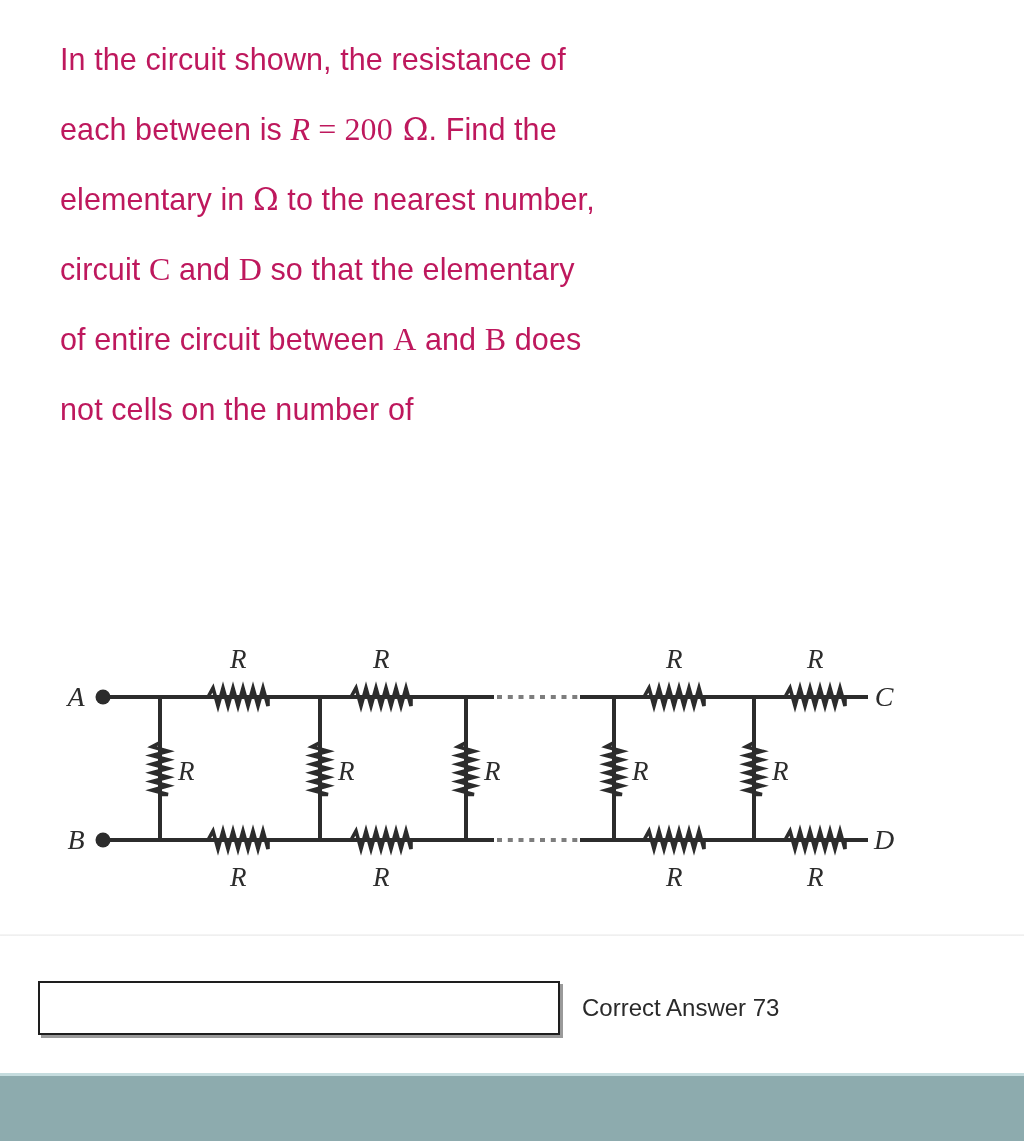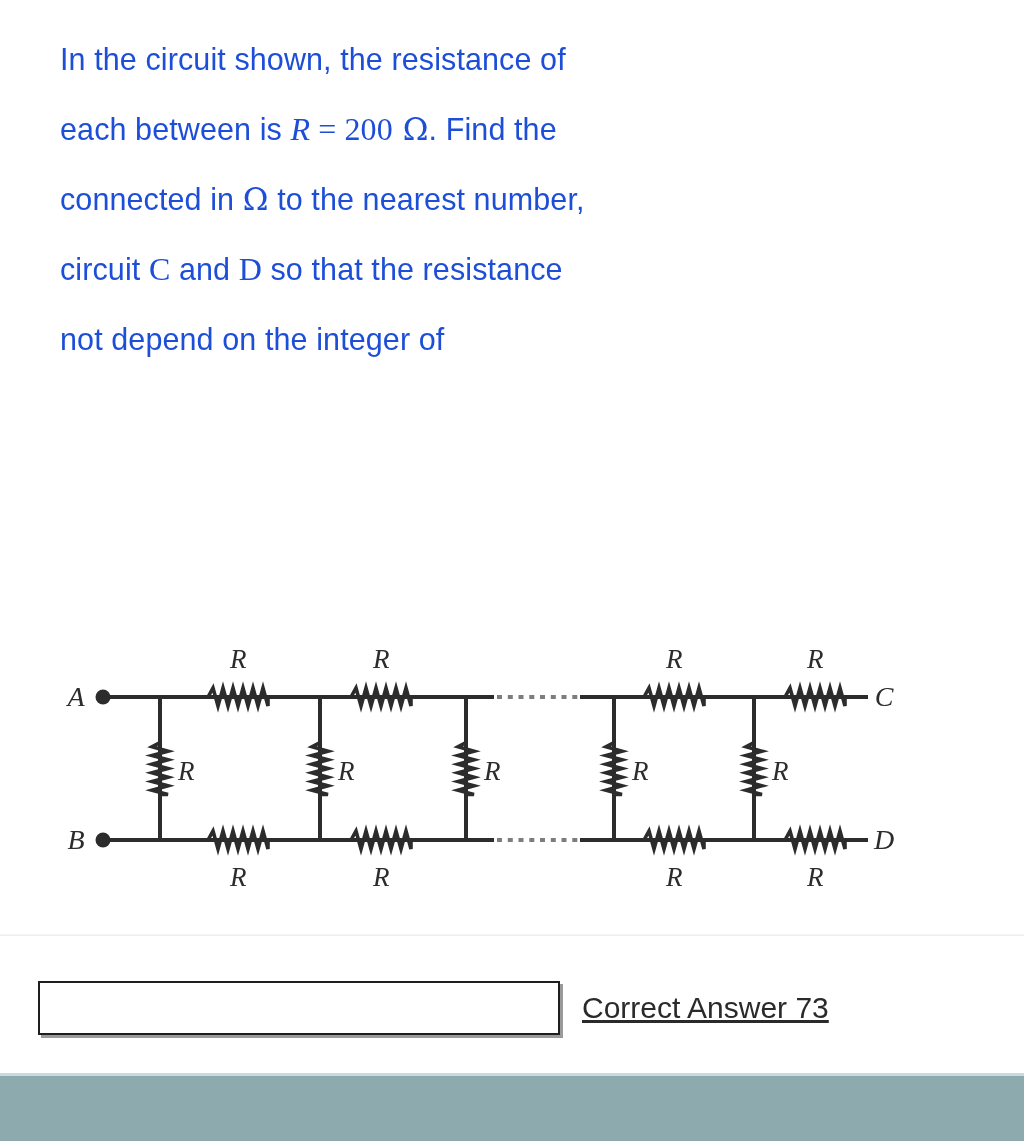--- a/index.html
+++ b/index.html
@@ -20,21 +20,21 @@
   
   #question-block {
     position: absolute;
     left: 60px;
     top: 24px;
     width: 830px;
   }
   .q-line {
     font-size: 30.5px;
     line-height: 70px;
-    color: #1d4ed8;
+    color: #be185d;
     letter-spacing: 0.1px;
     white-space: nowrap;
   }
   .mathvar {
     font-family: "Liberation Serif", serif;
     font-style: italic;
     font-size: 32px;
   }
   .mathup {
     font-family: "Liberation Serif", serif;
@@ -86,24 +86,23 @@
     box-shadow: 3px 3px 0 0 #9a9a9a;
     font-family: "Liberation Sans", sans-serif;
     font-size: 24px;
     padding: 0 10px;
     color: #1a1a1a;
     outline: none;
     border-radius: 0;
   }
   #correct-answer-label {
     margin-left: 22px;
-    font-size: 30px;
+    font-size: 24px;
     color: #2a2a2a;
     white-space: nowrap;
-    text-decoration: underline;
   }
 
   
   #bottom-bar {
     position: absolute;
     left: 0;
     bottom: 0;
     width: 1024px;
     height: 68px;
     background: #8dabae;
@@ -117,23 +116,24 @@
     background: #cfe4e6;
     opacity: 0.85;
   }
 </style>
 </head>
 <body>
 
 <div id="question-block">
   <div class="q-line"><span>In the circuit shown, the resistance of</span></div>
   <div class="q-line"><span>each between is </span><span class="mathvar">R</span><span class="mathup"> = </span><span class="mathup">200</span><span class="mathomega"> Ω</span><span>. Find the</span></div>
-  <div class="q-line"><span>connected in </span><span class="mathomega">Ω</span><span> to the nearest number,</span></div>
-  <div class="q-line"><span>circuit </span><span class="mathup">C</span><span> and </span><span class="mathup">D</span><span> so that the resistance</span></div>
-  <div class="q-line"><span>not depend on the integer of</span></div>
+  <div class="q-line"><span>elementary in </span><span class="mathomega">Ω</span><span> to the nearest number,</span></div>
+  <div class="q-line"><span>circuit </span><span class="mathup">C</span><span> and </span><span class="mathup">D</span><span> so that the elementary</span></div>
+  <div class="q-line"><span>of entire circuit between </span><span class="mathup">A</span><span> and </span><span class="mathup">B</span><span> does</span></div>
+  <div class="q-line"><span>not cells on the number of</span></div>
 </div>
 
 <div id="circuit-figure">
   <svg id="circuit-svg" width="1024" height="290" viewBox="0 0 1024 290">
       <line x1="103" y1="69" x2="494" y2="69" stroke="#2c2c2c" stroke-width="4" stroke-linecap="butt"></line>
       <line x1="580" y1="69" x2="868" y2="69" stroke="#2c2c2c" stroke-width="4" stroke-linecap="butt"></line>
       <line x1="103" y1="212" x2="494" y2="212" stroke="#2c2c2c" stroke-width="4" stroke-linecap="butt"></line>
       <line x1="580" y1="212" x2="868" y2="212" stroke="#2c2c2c" stroke-width="4" stroke-linecap="butt"></line>
       <g>
         <rect x="497.0" y="67" width="5" height="4" fill="#7d7d7d"></rect>

